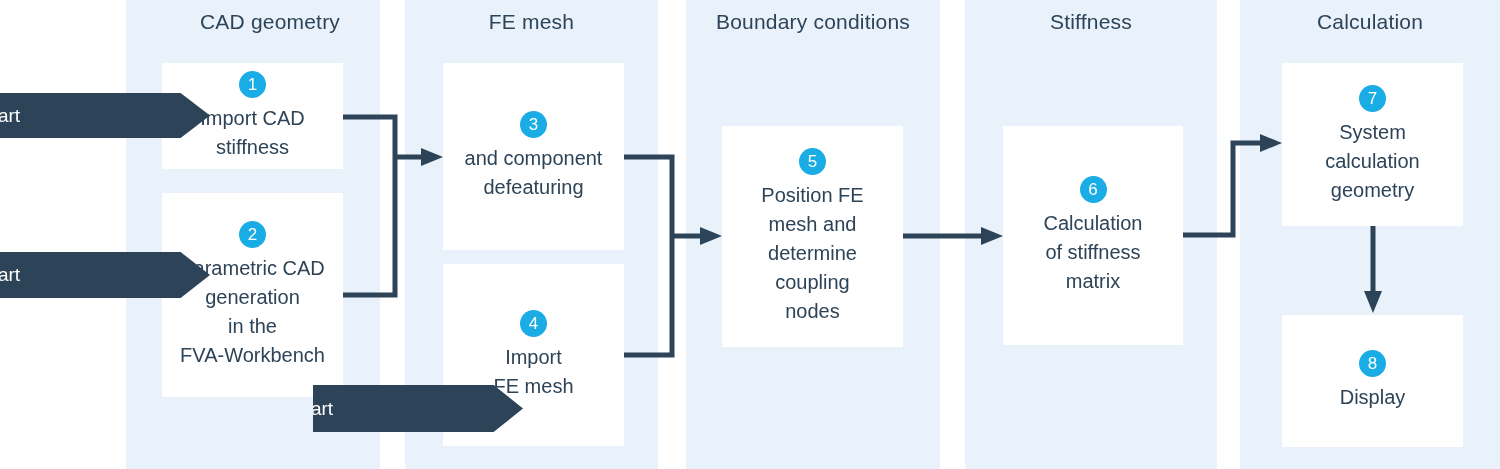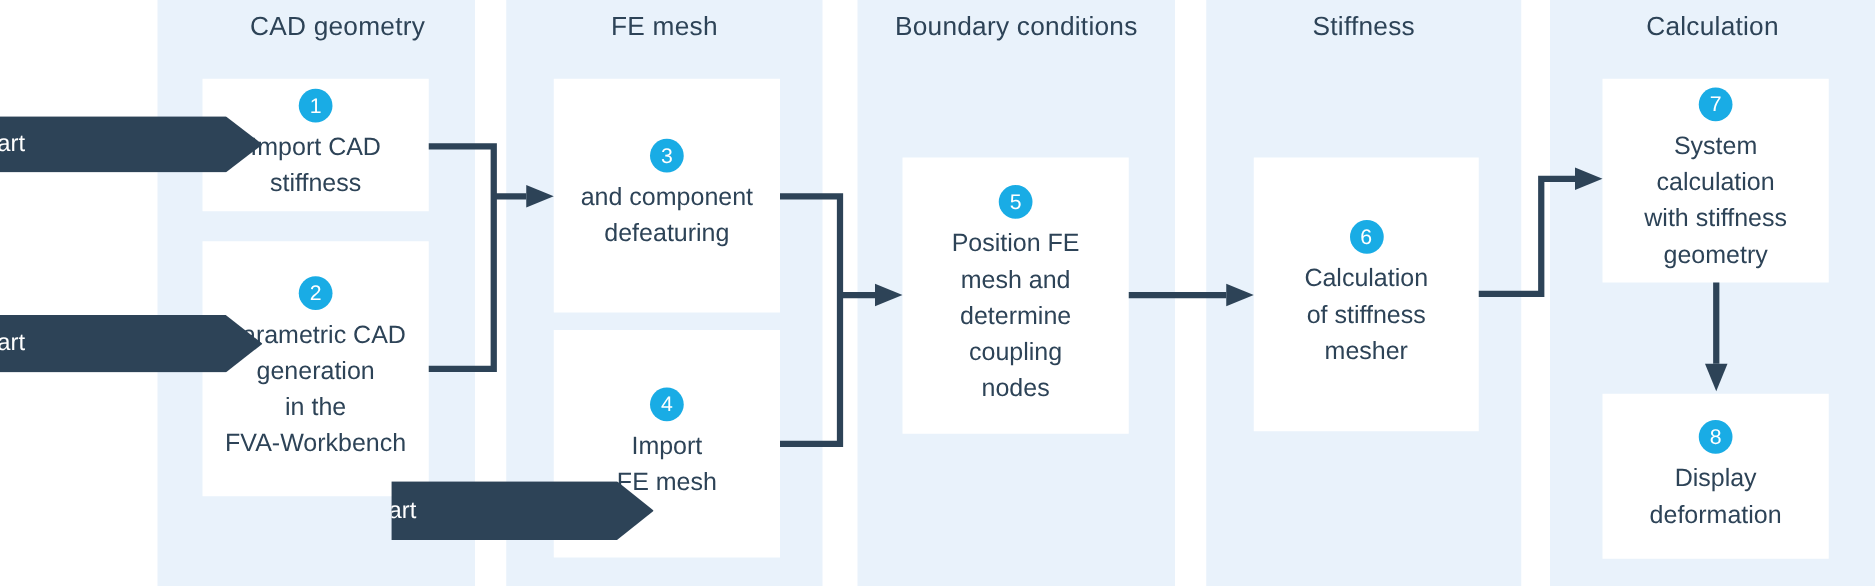--- a/index.html
+++ b/index.html
@@ -122,35 +122,33 @@
     <div class="line">mesh and</div>
     <div class="line">determine</div>
     <div class="line">coupling</div>
     <div class="line">nodes</div>
   </div>
 
   <div class="step box6">
     <div class="num">6</div>
     <div class="line">Calculation</div>
     <div class="line">of stiffness</div>
-    <div class="line">mesher</div>
+    <div class="line">matrix</div>
   </div>
 
   <div class="step box7">
     <div class="num">7</div>
     <div class="line">System</div>
     <div class="line">calculation</div>
-    <div class="line">with stiffness</div>
     <div class="line">geometry</div>
   </div>
 
   <div class="step box8">
     <div class="num">8</div>
     <div class="line">Display</div>
-    <div class="line">deformation</div>
   </div>
 
   <svg id="connectors" width="1500" height="469" viewBox="0 0 1500 469">
 
     <path class="wire" d="M343,117 H395 V295 H343"></path>
     <path class="wire" d="M395,157 H421"></path>
     <polygon class="head" points="443,157 421,148 421,166"></polygon>
 
     <path class="wire" d="M624,157 H672 V355 H624"></path>
     <path class="wire" d="M672,236 H700"></path>

